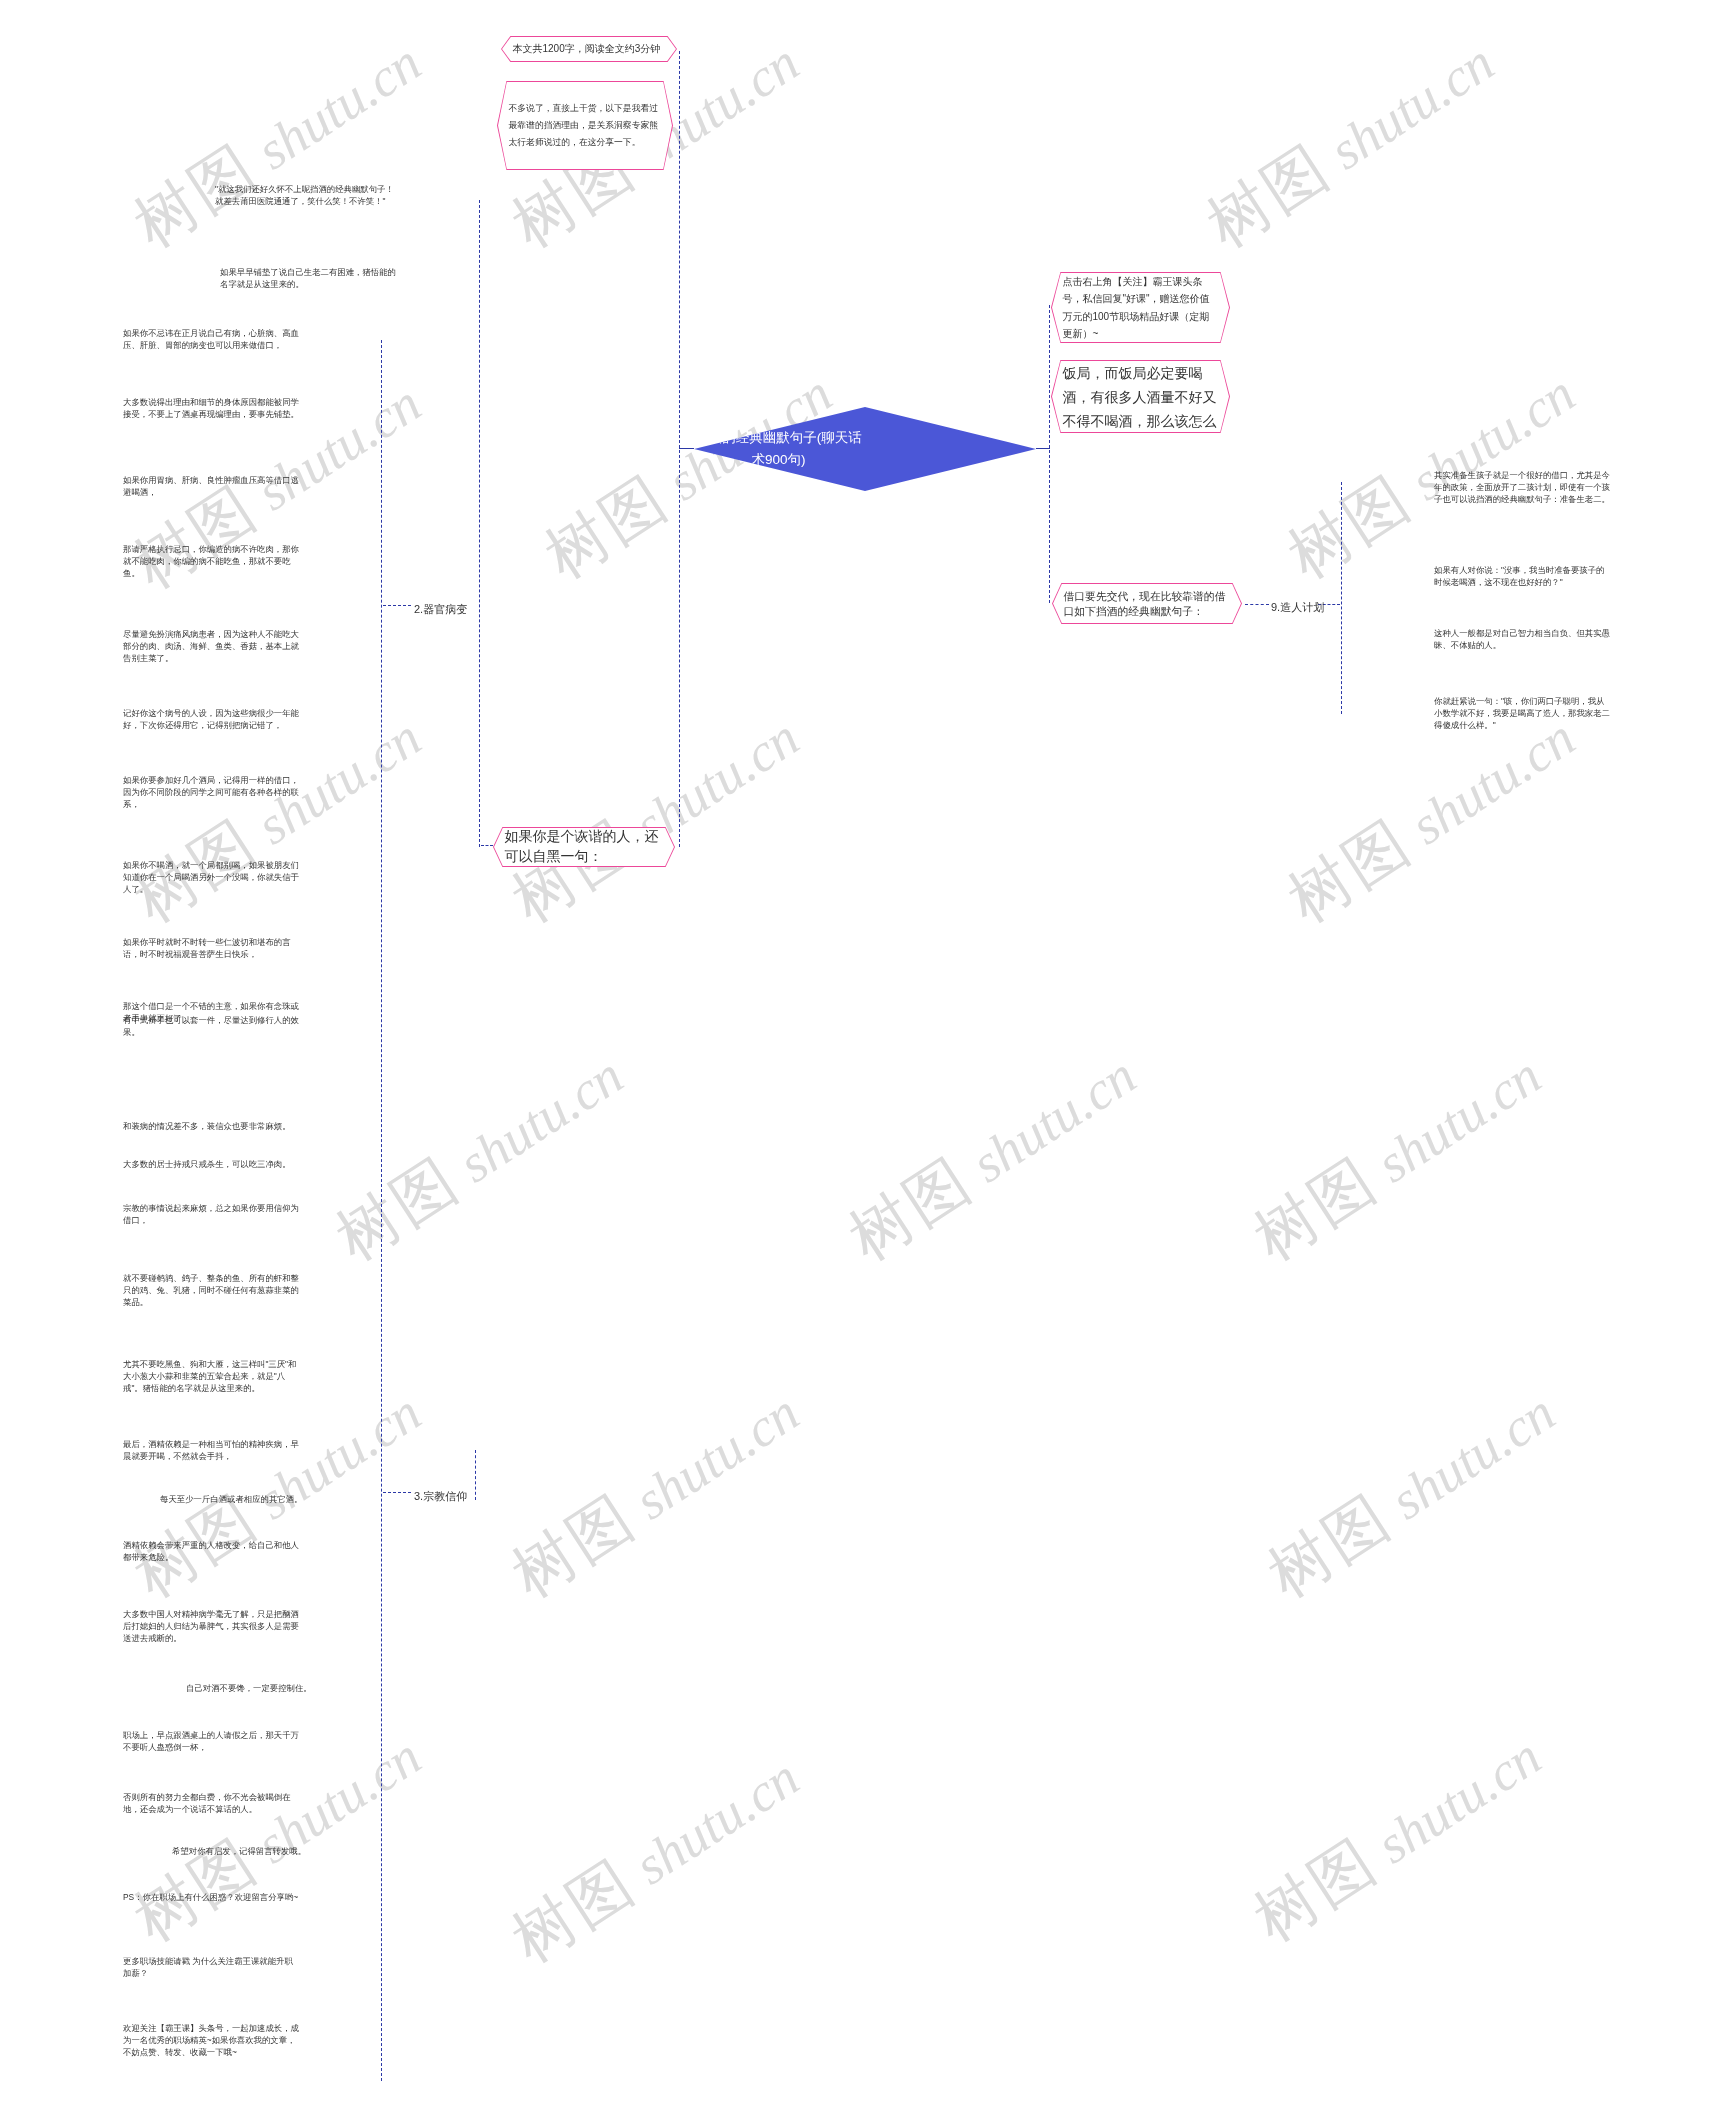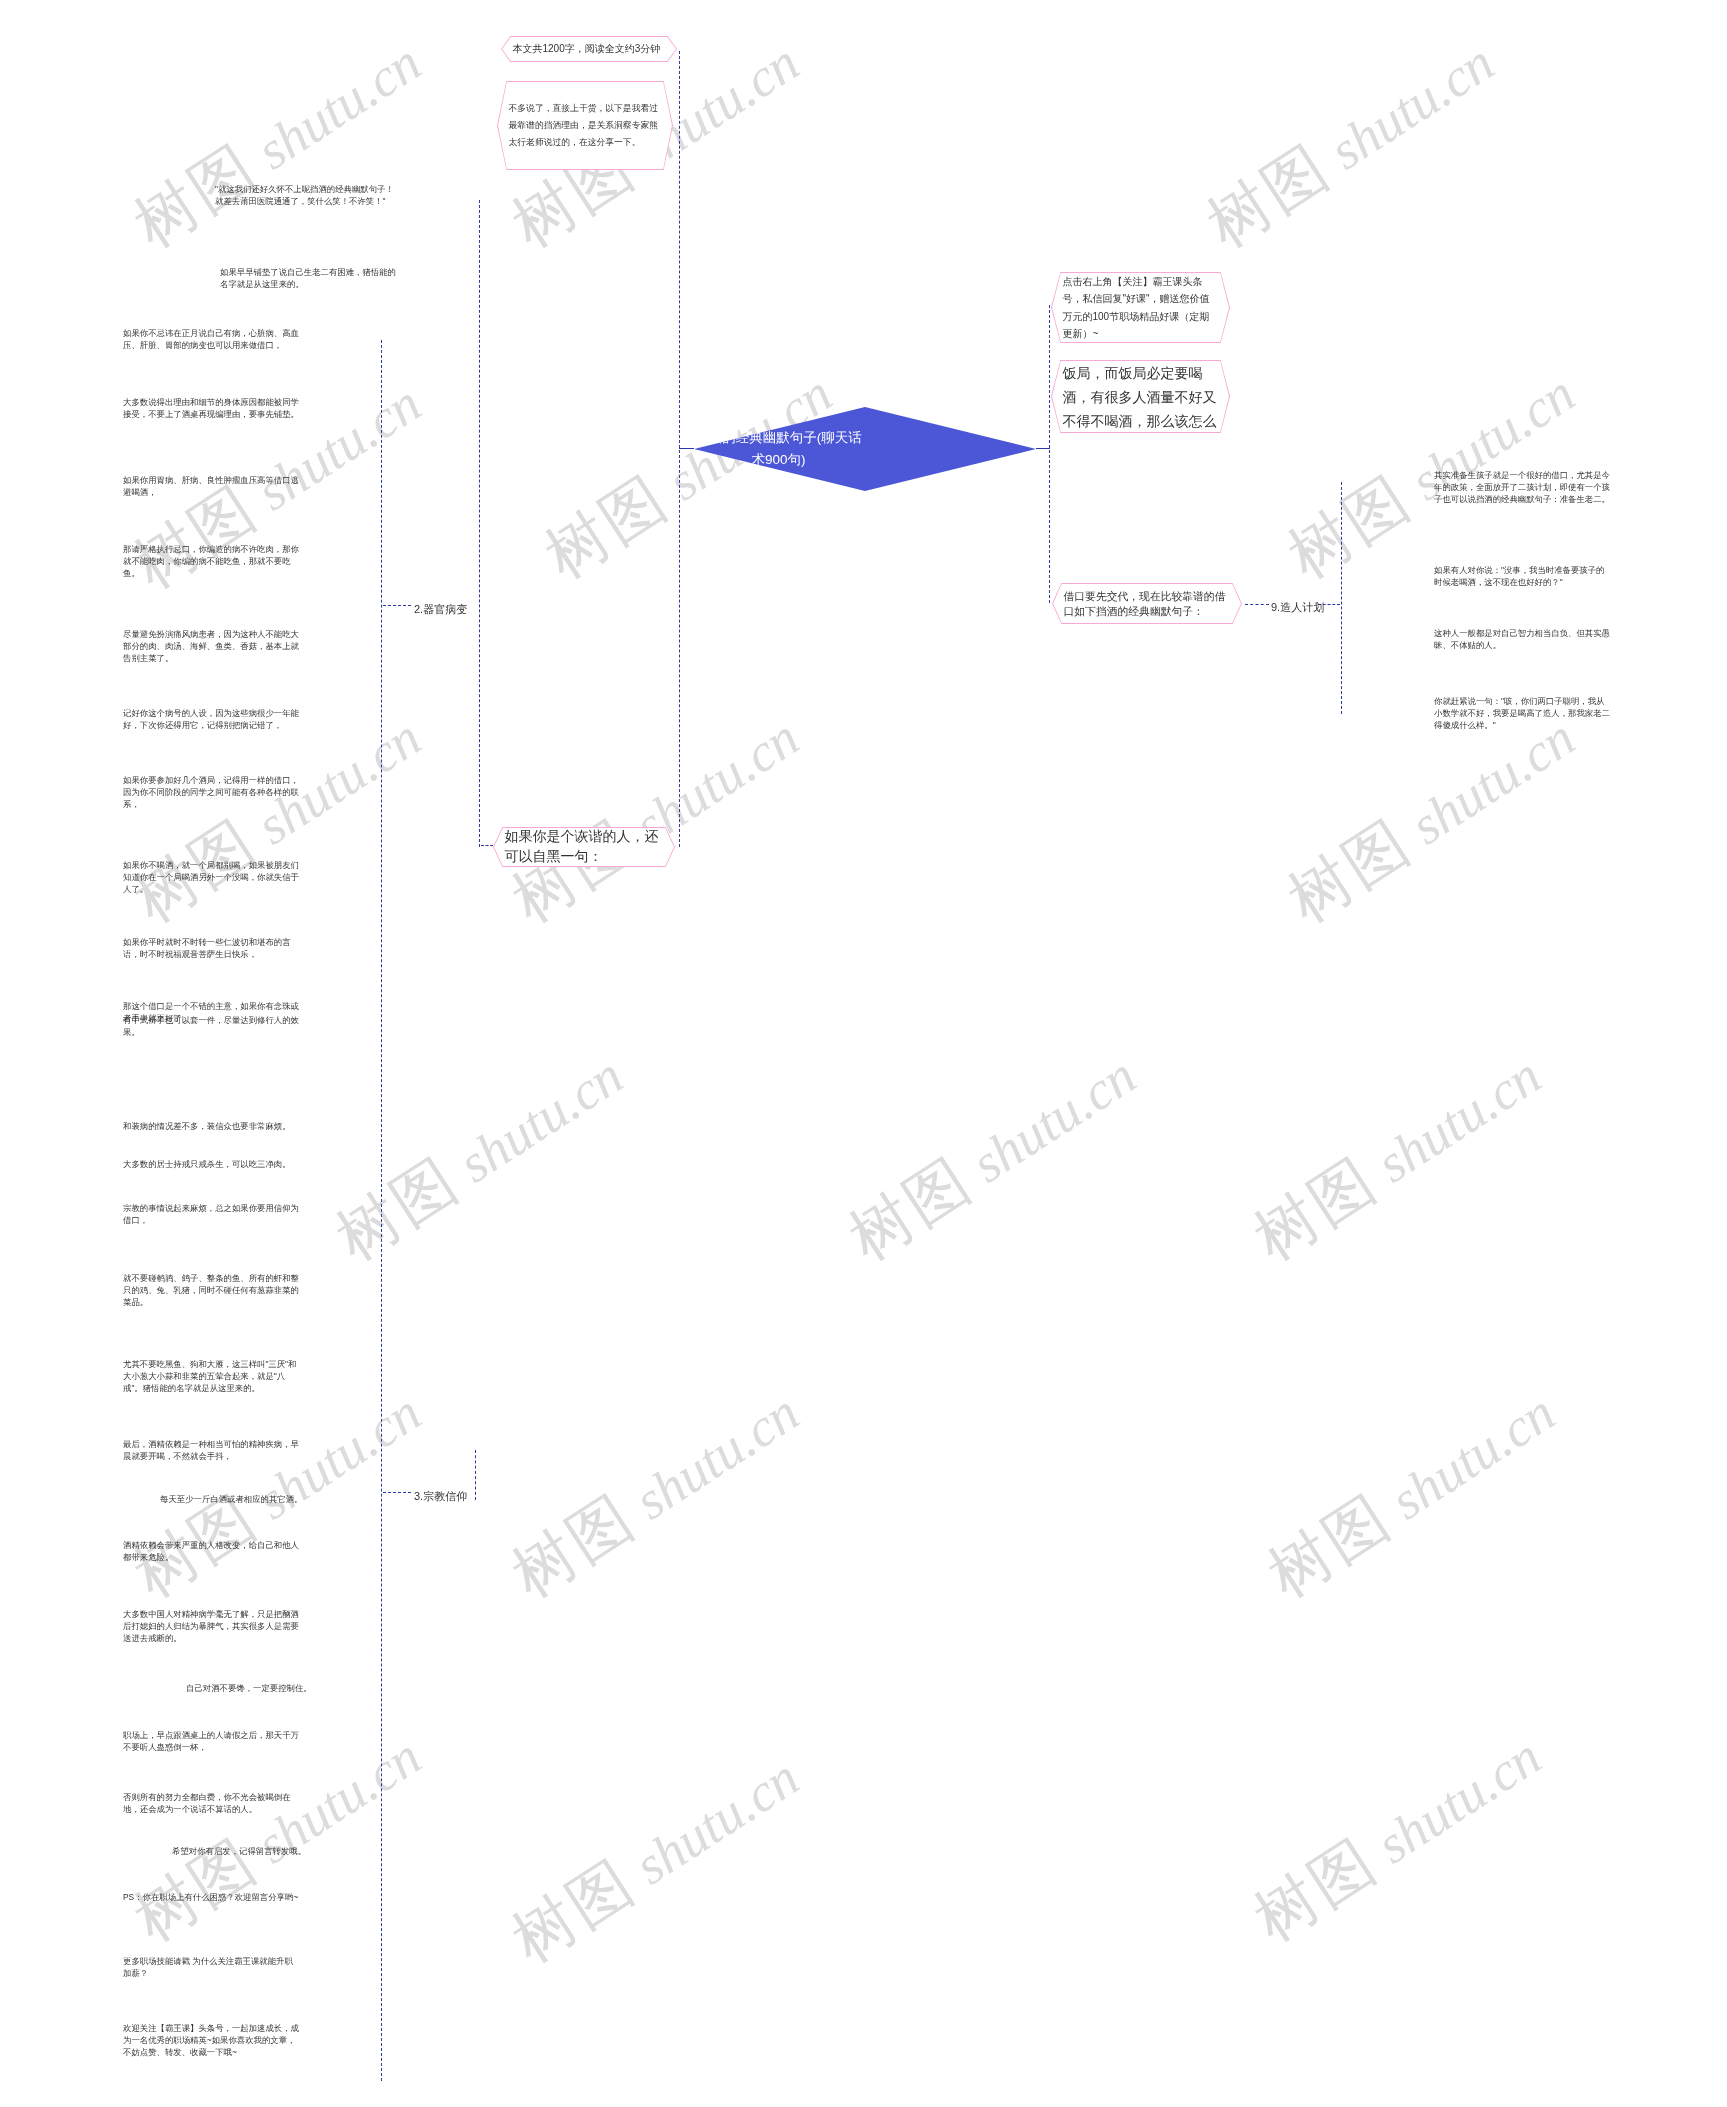--- a/index.html
+++ b/index.html
@@ -12,21 +12,21 @@
   
   .vdash{position:absolute;width:0;border-left:1.3px dashed #2b38a6;z-index:1;}
   .hdash{position:absolute;height:0;border-top:1.3px dashed #2b38a6;z-index:1;}
   .hsolid{position:absolute;height:0;border-top:1.3px solid #2b38a6;z-index:1;}
   
   .tnode{position:absolute;width:178px;font-size:8.4px;line-height:12px;color:#333;z-index:2;}
   .rnode{position:absolute;left:1434px;width:177px;font-size:8.4px;line-height:12px;color:#333;z-index:2;}
   .lbl{position:absolute;font-size:11px;color:#333;z-index:2;white-space:nowrap;}
   .nowrap{white-space:nowrap;width:auto;}
   
-  .hex{position:absolute;z-index:2;background:#f9a8d4;
+  .hex{position:absolute;z-index:2;background:#ec4899;
        clip-path:polygon(9.4px 0,calc(100% - 9.4px) 0,100% 50%,calc(100% - 9.4px) 100%,9.4px 100%,0 50%);}
   .hex-inner{position:absolute;inset:1px;background:#ffffff;
        clip-path:polygon(8.8px 0,calc(100% - 8.8px) 0,100% 50%,calc(100% - 8.8px) 100%,8.8px 100%,0 50%);}
   .hex-text{position:absolute;inset:0;display:flex;align-items:center;padding:0 11.5px;z-index:3;}
   
   .diamond{position:absolute;left:694px;top:407px;width:342px;height:84px;z-index:2;
        clip-path:polygon(50% 0,100% 50%,50% 100%,0 50%);
        display:flex;align-items:center;}
   .diamond-text{width:169px;text-align:center;color:#fff;font-size:13.5px;line-height:22px;}
 </style>

